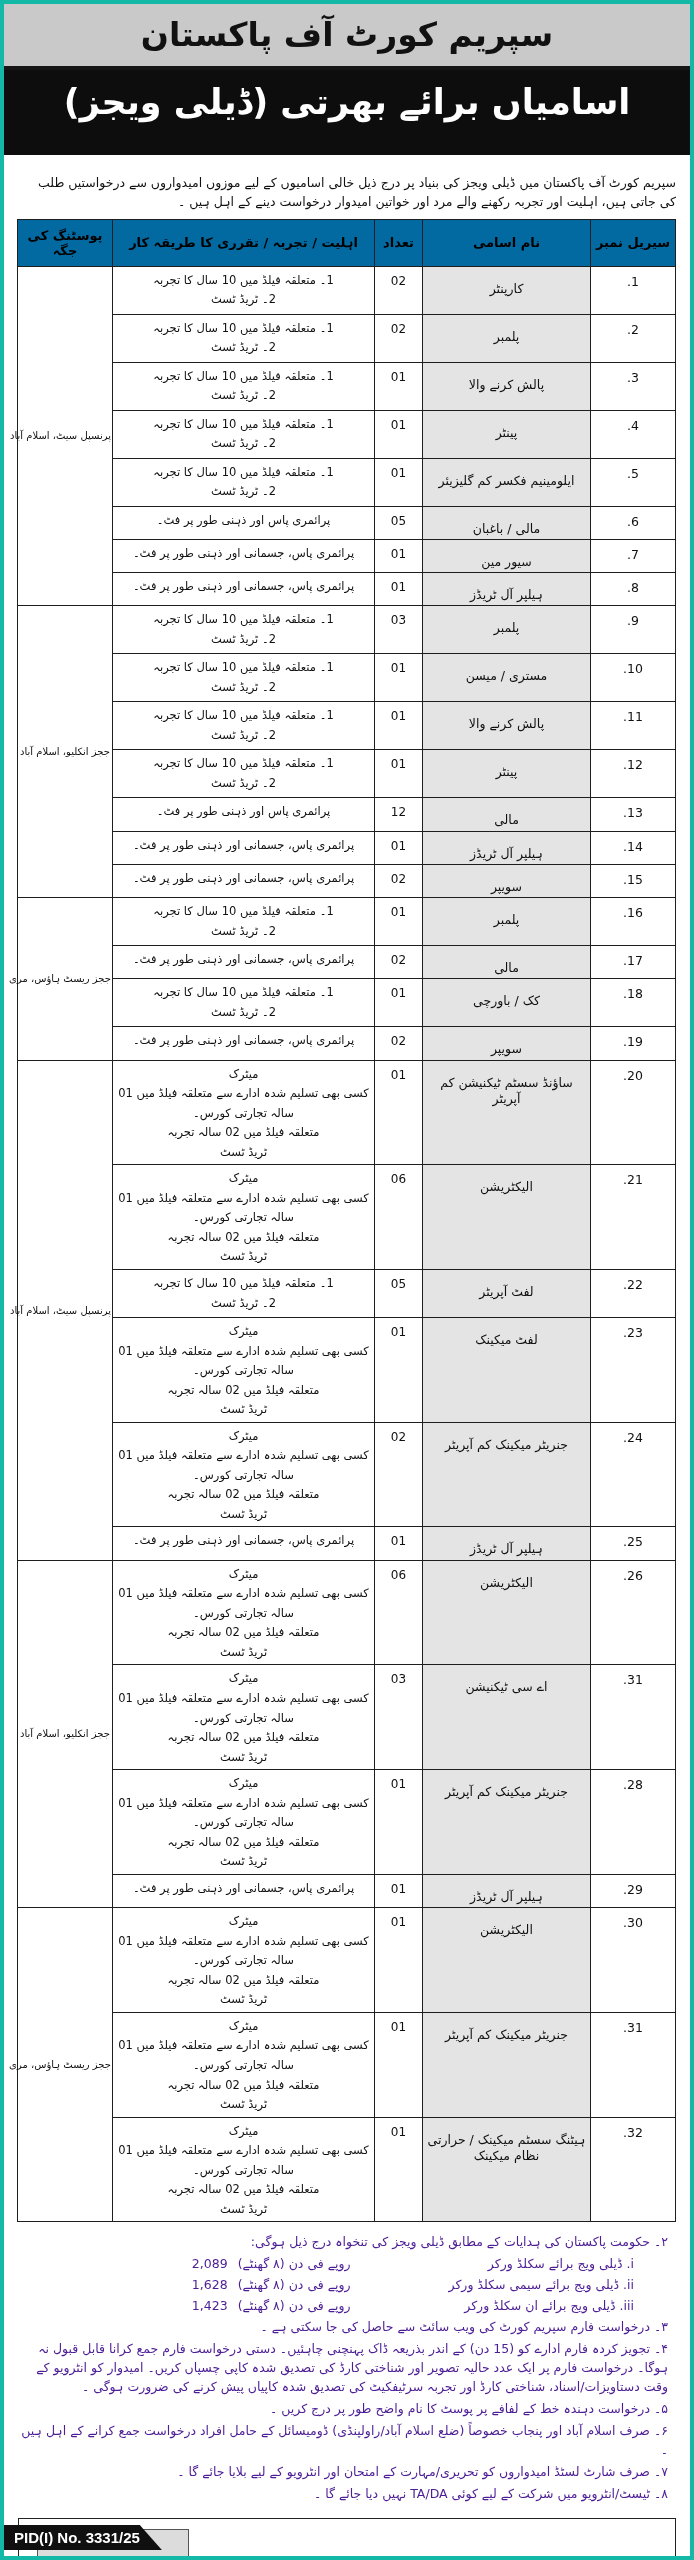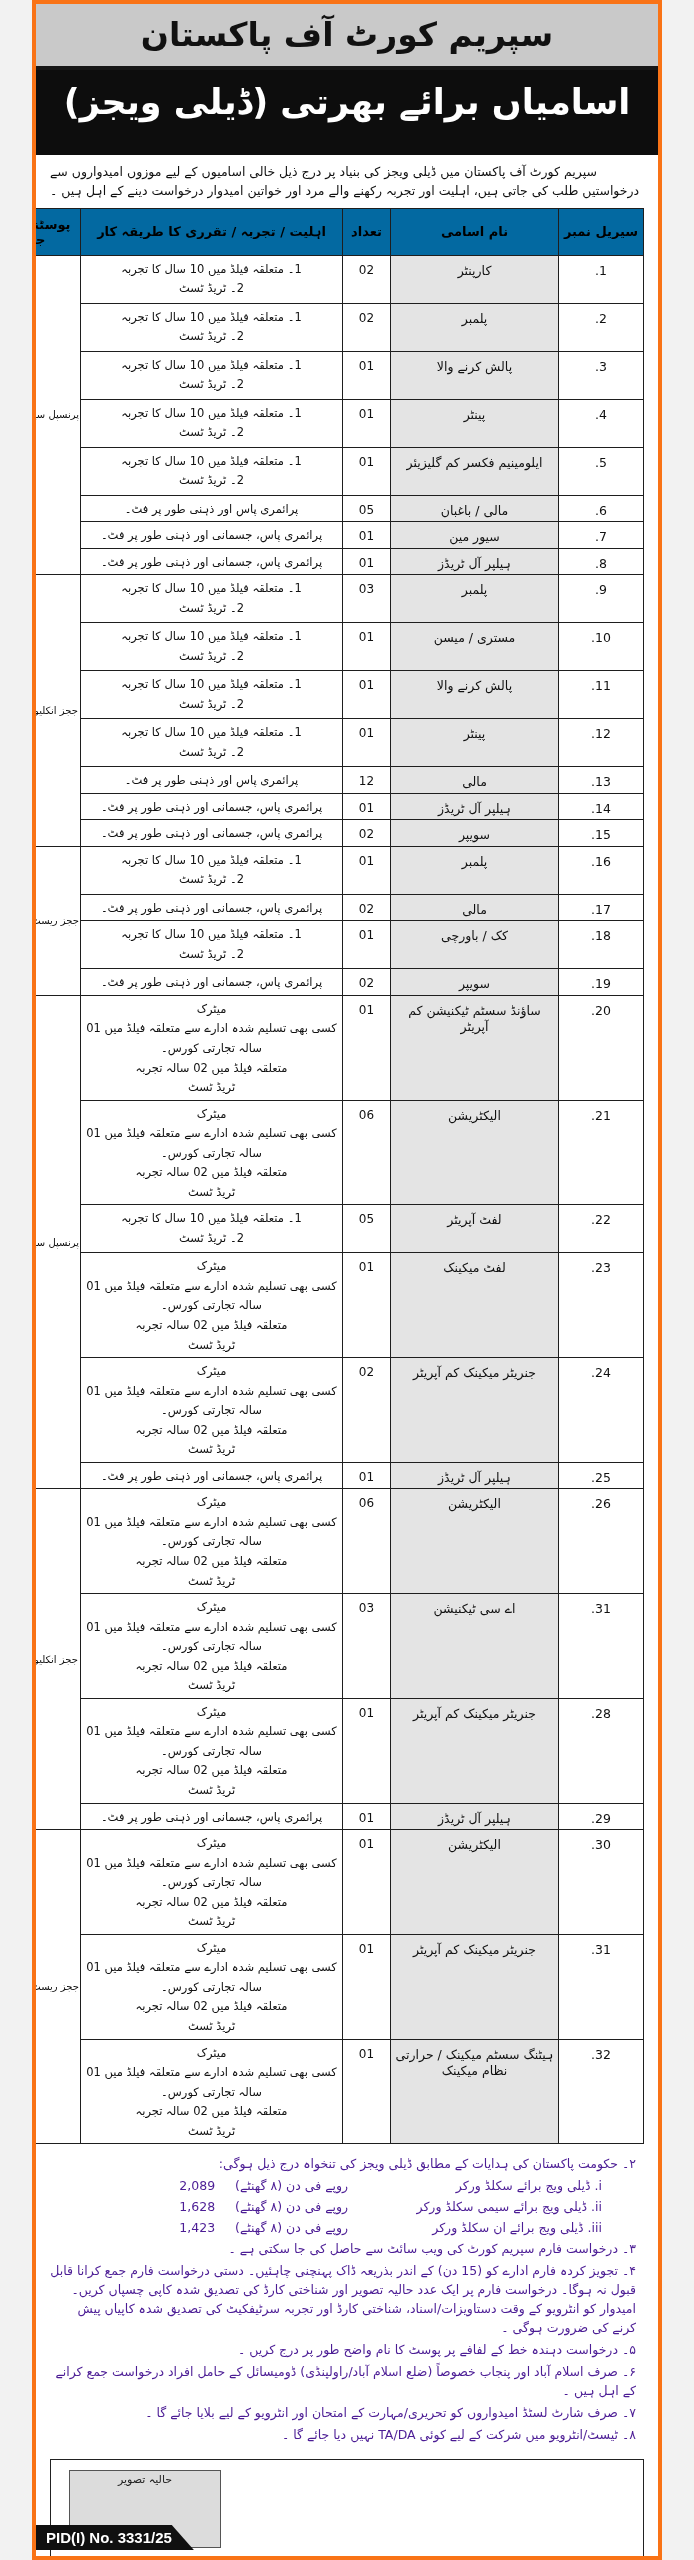--- a/index.html
+++ b/index.html
@@ -1,41 +1,41 @@
 <!DOCTYPE html>
 <html lang="ur" dir="rtl"><head>
 <meta charset="utf-8">
 <style>
   html,body{margin:0;padding:0;background:#f2f2f2;font-family:"DejaVu Sans",sans-serif;}
-  .page{width:630px;height:2560px;box-sizing:border-box;margin:0 auto;background:#fff;
-        border:4px solid #f97316;display:flex;flex-direction:column;overflow:hidden;
+  .page{width:694px;height:2560px;box-sizing:border-box;margin:0 auto;background:#fff;
+        border:4px solid #14b8a6;display:flex;flex-direction:column;overflow:hidden;
         direction:rtl;position:relative;}
   
   .band1{background:#c9c9c9;border-bottom:4px solid #161616;text-align:center;
          font-weight:bold;font-size:33px;padding:11px 4px 12px;color:#111;}
   .band2{background:#0d0d0d;color:#fff;text-align:center;font-weight:bold;
          font-size:35px;padding:12px 4px 33px;letter-spacing:1px;}
-  .intro{font-size:12.5px;line-height:1.5;margin:8px 14px 7px;text-align:left;color:#111;}
+  .intro{font-size:12.5px;line-height:1.5;margin:19px 14px 7px;text-align:right;color:#111;}
   
   table{border-collapse:collapse;margin:0 14px;table-layout:fixed;width:658px;}
   th,td{border:1.4px solid #1e1e1e;box-sizing:border-box;}
   th{background:#0369a1;font-size:13px;font-weight:bold;padding:8px 2px;text-align:center;}
   td{font-size:12px;padding:4px 3px 2px;vertical-align:top;text-align:center;color:#111;}
   td.serial{font-size:12.5px;padding-top:7px;}
-  td.name{background:#e4e4e4;font-size:12.5px;padding-top:7px;line-height:1.3;}
+  td.name{background:#e4e4e4;font-size:12.5px;padding-top:14px;line-height:1.3;}
   td.count{padding-top:7px;font-family:"DejaVu Sans",sans-serif;}
   td.qual{font-size:11.5px;line-height:1.7;}
   td.posting{vertical-align:middle;font-size:10px;white-space:nowrap;padding:0 1px;letter-spacing:-0.2px;}
   tr.hA{height:48px;} tr.hB{height:26px;} tr.hC{height:80px;}
   
   .notes{margin:10px 22px 6px 14px;font-size:12.5px;line-height:1.52;text-align:right;color:#4c1d95;}
   .note{margin-bottom:3px;}
   .wage-row{display:flex;padding-right:34px;margin:2px 0;}
   .wage-label{width:46%;}
-  .wage-value{direction:ltr;display:flex;gap:20px;}
+  .wage-value{direction:ltr;display:flex;gap:10px;}
   
   .form-box{border:1.6px solid #222;margin:6px 14px 0;padding:10px 14px 10px;}
   .photo-box{width:152px;height:78px;background:#dcdcdc;border:1px solid #555;
              margin-left:4px;margin-right:auto;display:flex;flex-direction:column;
              justify-content:space-between;align-items:center;font-size:11px;
              padding:2px 4px;box-sizing:border-box;color:#222;}
   .frow{display:flex;align-items:flex-end;height:19px;margin-top:5px;}
   .flabel{font-size:10.5px;white-space:nowrap;padding-left:8px;color:#222;}
   .fline{flex:1;border-bottom:1.1px solid #4a4a4a;height:13px;}
   .pid{position:absolute;left:0;bottom:6px;background:#101010;color:#fff;font-weight:bold;

